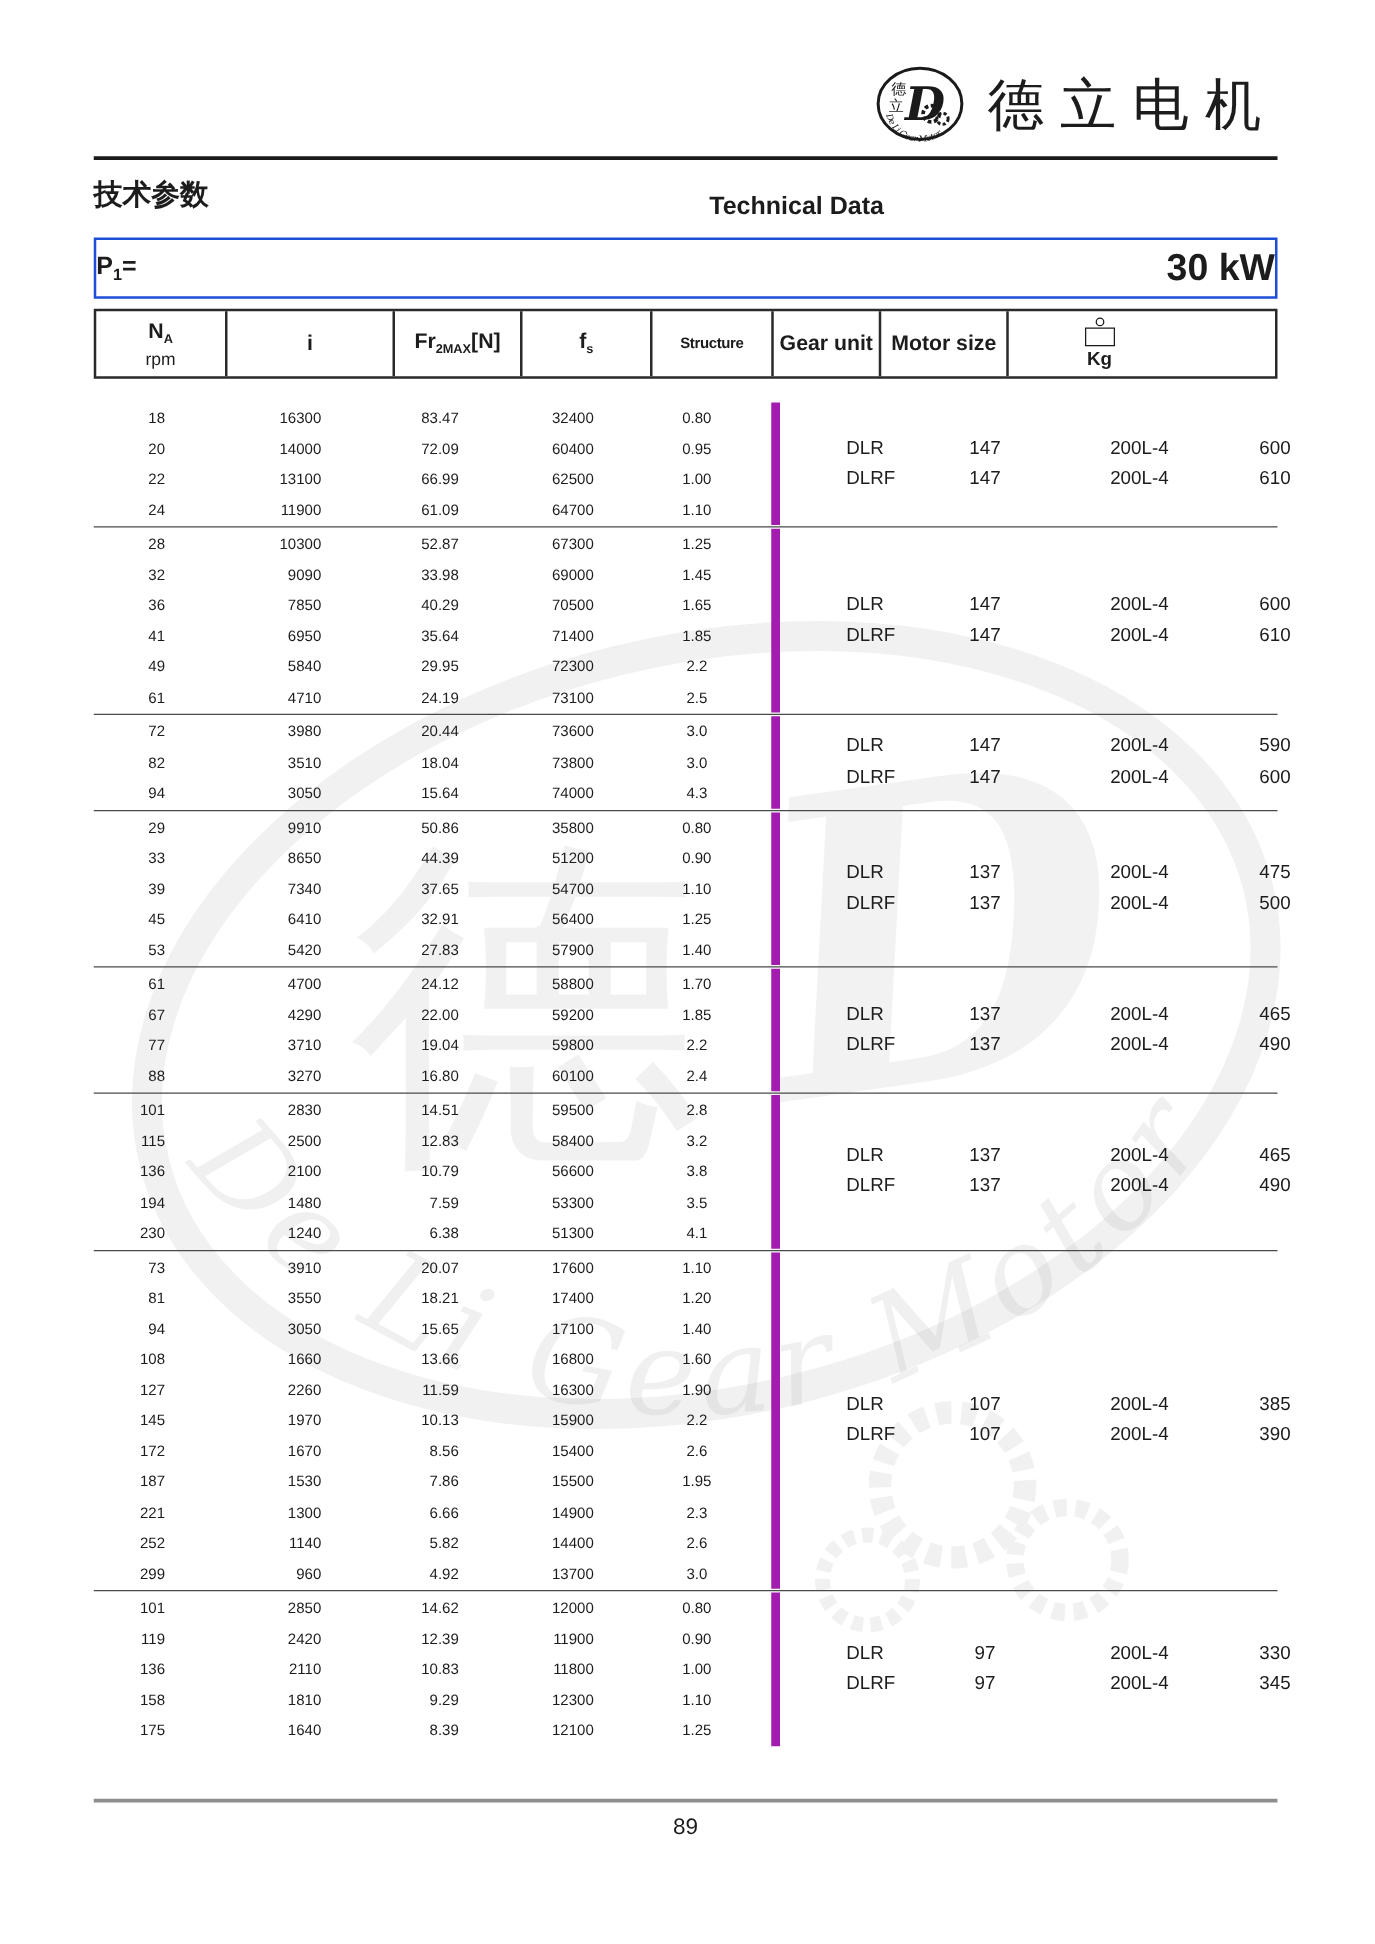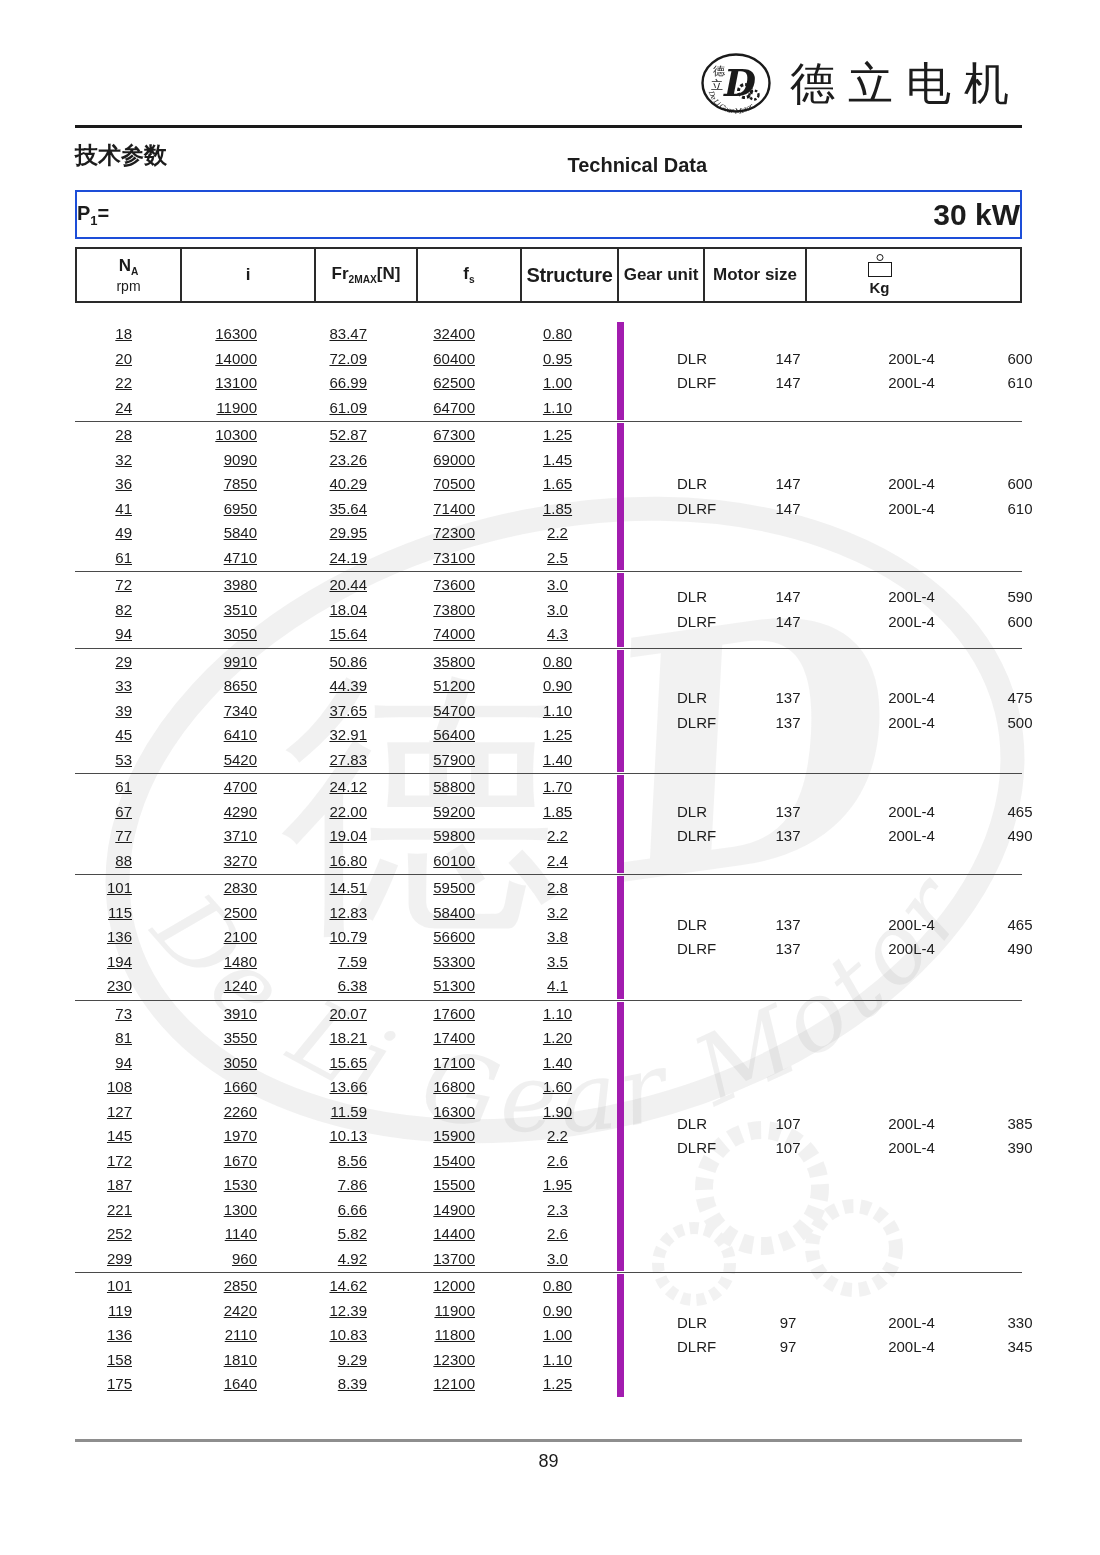--- a/index.html
+++ b/index.html
@@ -23,32 +23,32 @@
   .power-sym{font-size:20px;font-weight:bold;line-height:1;}
   .power-sym sub{font-size:13px;}
   .power-val{font-size:30px;font-weight:bold;line-height:1;margin-left:1px;}
 
   
   .thead{display:grid;grid-template-columns:105px 134px 102px 104px 97px 86px 102px 145px 72px;border:2px solid #2a2a2a;height:56px;margin-top:8px;box-sizing:border-box;}
   .th{border-right:2px solid #2a2a2a;display:flex;flex-direction:column;align-items:center;justify-content:center;font-weight:bold;font-size:17px;line-height:1.15;box-sizing:border-box;}
   .th:last-child{border-right:none;}
   .th .unit{font-size:14px;font-weight:normal;}
   .th sub{font-size:0.6em;}
-  .th-structure{font-size:20px;letter-spacing:-0.3px;}
+  .th-structure{font-size:12px;letter-spacing:-0.3px;}
   .weight-icon{width:24px;height:23px;position:relative;margin-bottom:2px;}
   .weight-knob{width:7px;height:7px;border:1.5px solid #1a1a1a;border-radius:50%;position:absolute;top:0;left:50%;transform:translateX(-50%);box-sizing:border-box;}
   .weight-body{width:24px;height:15px;border:1.5px solid #1a1a1a;position:absolute;bottom:0;left:0;box-sizing:border-box;}
   .kg-label{font-size:15px;font-weight:bold;}
 
   
   #table-body{margin-top:18px;}
   .tg{display:flex;border-bottom:1px solid #4a4a4a;padding:1px 0;}
   .tg:last-child{border-bottom:none;padding-bottom:18px;}
   .tg-left{width:542px;}
-  .trow{display:grid;grid-template-columns:105px 134px 102px 104px 97px;height:24.5px;line-height:24.5px;font-size:15px;text-decoration:underline;}
+  .trow{display:grid;grid-template-columns:105px 134px 102px 104px 97px;height:24.5px;line-height:24.5px;font-size:12px;}
   .c{text-align:right;}
   .c1{padding-right:48px;}
   .c2{padding-right:57px;}
   .c3{padding-right:49px;}
   .c4{padding-right:45px;}
   .c5{text-align:center;padding-right:22px;}
   .tg-right{width:405px;border-left:7px solid #a21caf;display:flex;flex-direction:column;justify-content:center;box-sizing:border-box;padding-left:28px;}
   .drow{display:grid;grid-template-columns:85px 102px 145px 72px;height:24.5px;line-height:24.5px;font-size:15px;}
   .d1{text-align:left;padding-left:25px;}
   .d2,.d3,.d4{text-align:center;}
@@ -191,21 +191,21 @@
             <div class="trow">
               <span class="c c1">28</span>
               <span class="c c2">10300</span>
               <span class="c c3">52.87</span>
               <span class="c c4">67300</span>
               <span class="c c5">1.25</span>
             </div>
             <div class="trow">
               <span class="c c1">32</span>
               <span class="c c2">9090</span>
-              <span class="c c3">23.26</span>
+              <span class="c c3">33.98</span>
               <span class="c c4">69000</span>
               <span class="c c5">1.45</span>
             </div>
             <div class="trow">
               <span class="c c1">36</span>
               <span class="c c2">7850</span>
               <span class="c c3">40.29</span>
               <span class="c c4">70500</span>
               <span class="c c5">1.65</span>
             </div>

